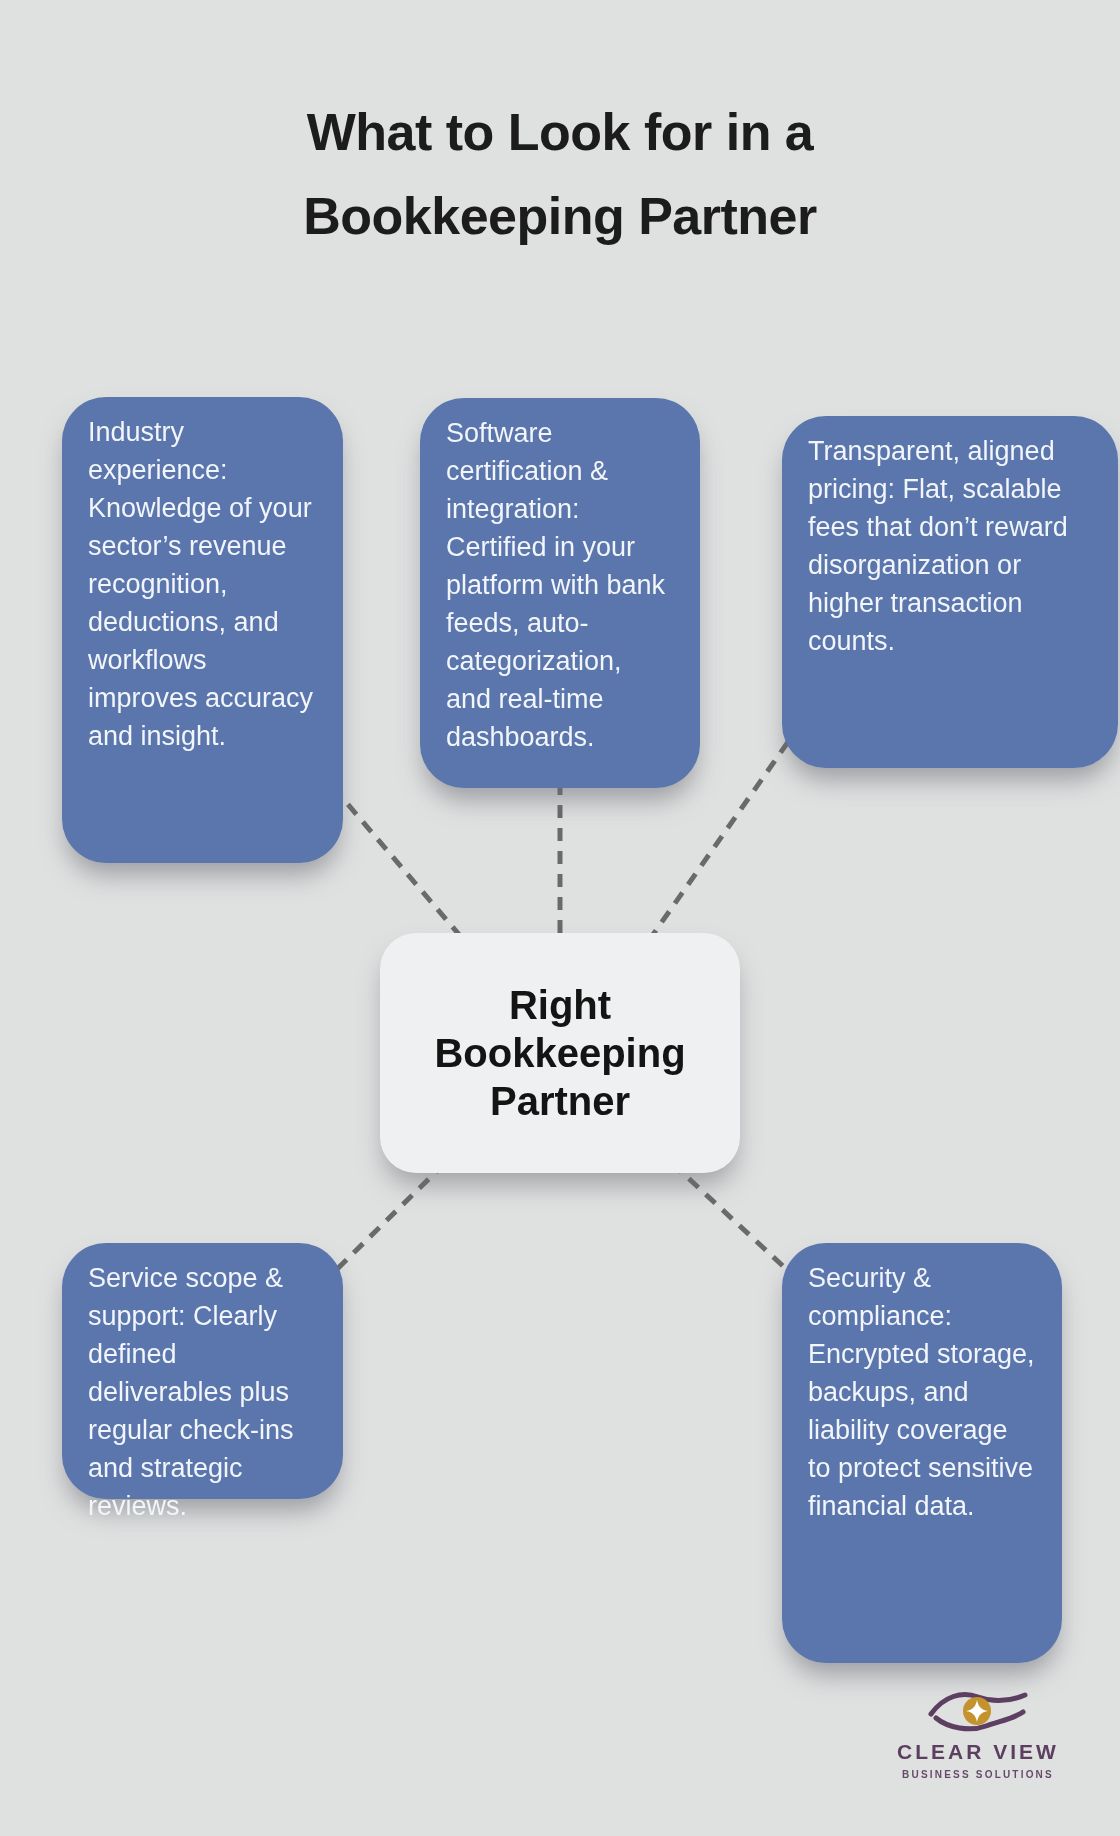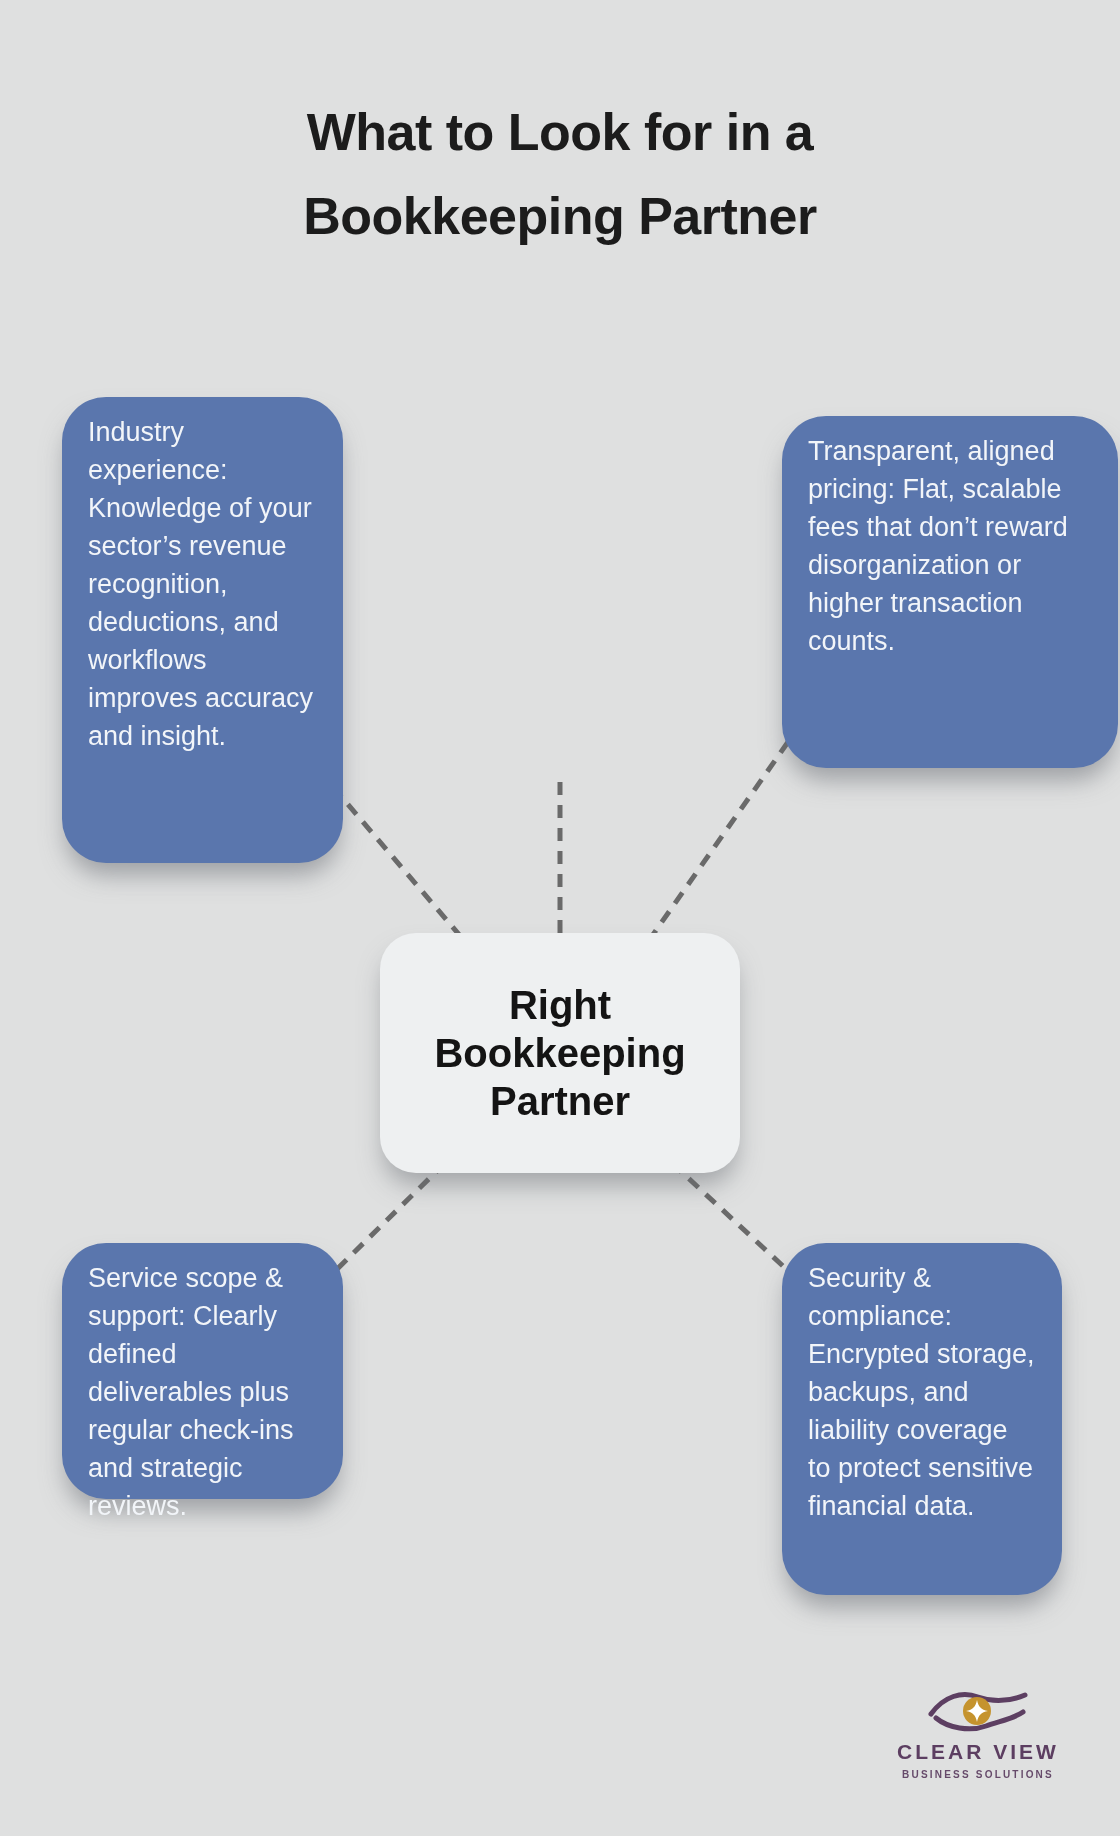--- a/index.html
+++ b/index.html
@@ -28,21 +28,21 @@
     border-radius:44px;
     color:var(--node-text,#f2f5f9);
     font-size:27px;line-height:38px;
     padding:16px 26px;box-sizing:border-box;
     box-shadow:0 16px 24px -4px rgba(104,107,114,0.55);
   }
   #node-industry-experience{left:62px;top:397px;width:281px;height:466px;}
   #node-software-certification{left:420px;top:398px;width:280px;height:390px;}
   #node-transparent-pricing{left:782px;top:416px;width:336px;height:352px;}
   #node-service-scope{left:62px;top:1243px;width:281px;height:256px;}
-  #node-security-compliance{left:782px;top:1243px;width:280px;height:352px;}
+  #node-security-compliance{left:782px;top:1243px;width:280px;height:420px;}
   #center-node{
     position:absolute;z-index:1;
     left:380px;top:933px;width:360px;height:240px;
     background:var(--center-bg,#eef0f1);
     border-radius:36px;
     display:flex;align-items:center;justify-content:center;
     text-align:center;
     font-size:40px;font-weight:700;line-height:48px;color:#141414;
     box-shadow:0 16px 24px -4px rgba(104,107,114,0.5);
     padding:8px 14px;box-sizing:border-box;
@@ -73,20 +73,23 @@
     <line x1="560" y1="782" x2="560" y2="940"></line>
     <line x1="788" y1="742" x2="645" y2="946"></line>
     <line x1="445" y1="1163" x2="328" y2="1278"></line>
     <line x1="672" y1="1163" x2="798" y2="1280"></line>
   </svg>
 
   <div class="node" id="node-industry-experience">
     <span>Industry experience: Knowledge of your sector’s revenue recognition, deductions, and workflows improves accuracy and insight.</span>
   </div>
 
+  <div class="node" id="node-software-certification">
+    <span>Software certification &amp; integration: Certified in your platform with bank feeds, auto-categorization, and real-time dashboards.</span>
+  </div>
 
   <div class="node" id="node-transparent-pricing">
     <span>Transparent, aligned pricing: Flat, scalable fees that don’t reward disorganization or higher transaction counts.</span>
   </div>
 
   <div id="center-node">
     <span>Right Bookkeeping Partner</span>
   </div>
 
   <div class="node" id="node-service-scope">

